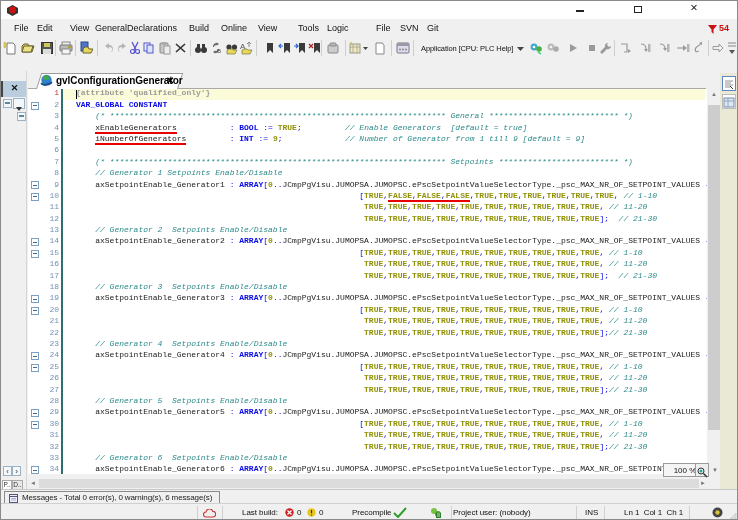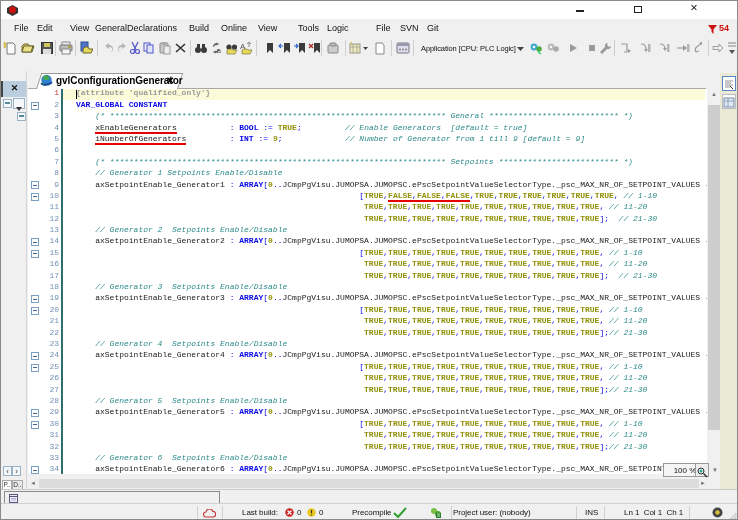--- a/index.html
+++ b/index.html
@@ -263,21 +263,21 @@
       </svg></div>
 <div class="tbi" style="left:692px"><svg width="14" height="14" viewBox="0 0 14 14">
         <path d="M3 11q-2-4 2-6t3-4" fill="none" stroke="#9a9a9a" stroke-width="1.2"></path>
         <path d="M6 2l3-1v3z" fill="#9a9a9a"></path>
         <path d="M2 8l1 3 3-1" fill="none" stroke="#9a9a9a"></path>
       </svg></div>
 <div class="tsep" style="left:707px"></div>
 <div class="tbi" style="left:710px"><svg width="14" height="14" viewBox="0 0 14 14">
         <path d="M2 5.5h6v-2.5l4 4-4 4v-2.5H2z" fill="none" stroke="#9a9a9a"></path>
       </svg></div>
-  <span class="ab" id="combo">Application [CPU: PLC Logic]</span>
+  <span class="ab" id="combo">Application [CPU: PLC Help]</span>
   <svg class="ab" style="left:516px;top:10px" width="8" height="5" viewBox="0 0 8 5">
       <path d="M0 0h7L3.5 4z" fill="#444"></path>
     </svg>
   <svg class="ab" style="left:726px;top:4px" width="10" height="15" viewBox="0 0 10 15">
       <path d="M1 2h8M1 5h8" stroke="#888"></path>
       <path d="M2 9h6L5 13z" fill="#555"></path>
     </svg>
 </div>
 
 <div class="ab" id="dock">
@@ -390,20 +390,21 @@
       </svg></div>
 </div>
 
 <div class="ab" id="msgs">
   <div class="ab" id="msgtab">
     <svg style="position:absolute;left:4px;top:2px" width="9" height="9" viewBox="0 0 9 9">
         <rect x="0.5" y="0.5" width="8" height="8" fill="#eef" stroke="#557"></rect>
         <path d="M0.5 2.5h8" stroke="#557"></path>
         <path d="M2 4.5h5M2 6h5" stroke="#99b" stroke-width=".7"></path>
       </svg>
+    <span style="position:absolute;left:17px">Messages - Total 0 error(s), 0 warning(s), 6 message(s)</span>
   </div>
 </div>
 
 <div class="ab" id="status">
   <svg class="ab" style="left:202px;top:5px" width="13" height="9" viewBox="0 0 13 9">
       <path d="M3 8a2.5 2.5 0 0 1 0-5 3.5 3.5 0 0 1 6.8-.6A2.8 2.8 0 0 1 10 8z" fill="none" stroke="#c33" stroke-width="1.1"></path>
     </svg>
   <div class="ssep" style="left:196px"></div>
   <div class="ssep" style="left:221px"></div>
   <span style="left:241px">Last build:</span>

